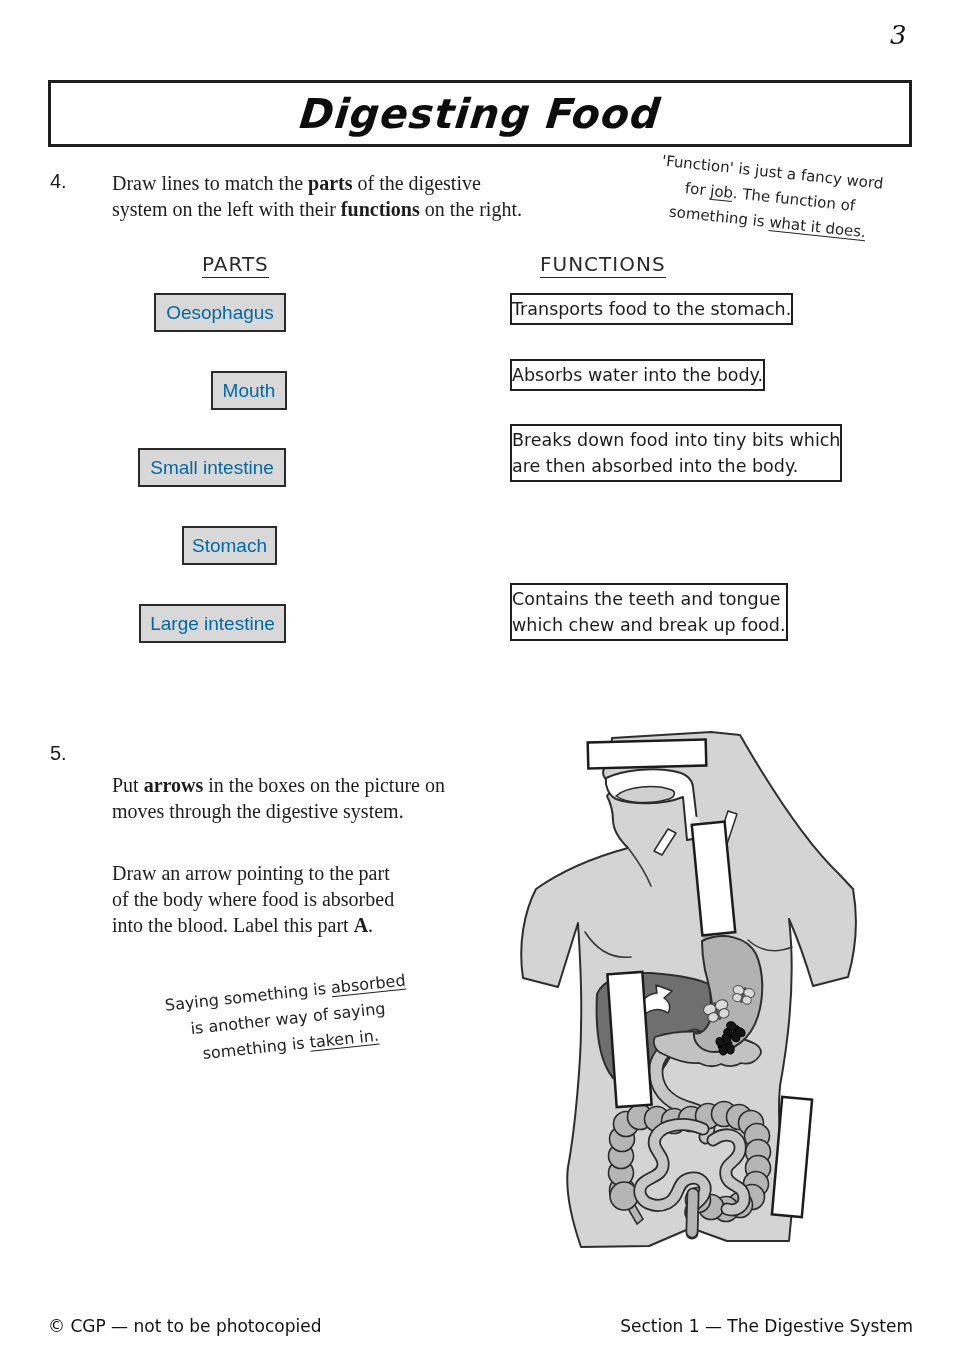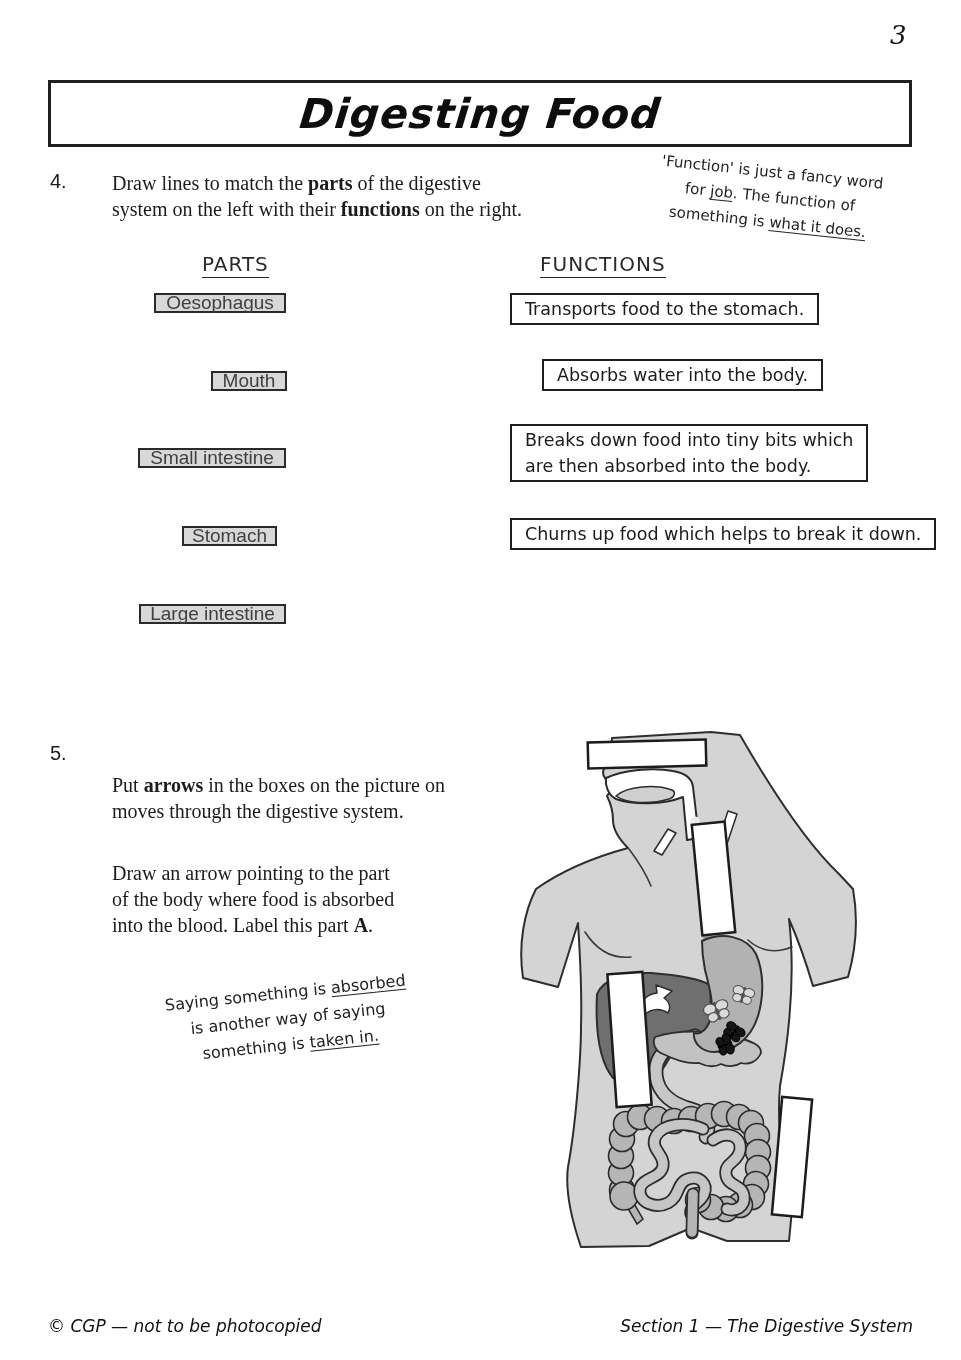--- a/index.html
+++ b/index.html
@@ -28,35 +28,35 @@
     text-align:center;
   }
   .note1 { left:645px; top:160px; width:250px; font-size:15px; line-height:25px; transform:rotate(6deg); }
   .note2 { left:158px; top:980px; width:260px; font-size:16px; line-height:26px; transform:rotate(-6deg); }
   .u { text-decoration:underline; text-underline-offset:3px; }
   .colhdr {
     position:absolute; font-family:"DejaVu Sans", sans-serif; font-size:20px;
     letter-spacing:1px; color:#2a2a2a; border-bottom:1.5px solid #2a2a2a; padding-bottom:1px;
   }
   .pbox {
-    position:absolute; height:20px; background:#d8d8d8; border:2px solid #2a2a2a;
+    position:absolute; height:39px; background:#d8d8d8; border:2px solid #2a2a2a;
     display:flex; align-items:center; justify-content:center;
-    font-size:19px; color:#404040;
+    font-size:19px; color:#0369a1;
   }
   .fbox {
     position:absolute; background:#ffffff; border:2px solid #1f1f1f;
-    padding:1px 13px; font-family:"DejaVu Sans", sans-serif; font-size:17.5px;
+    padding:1px 0; font-family:"DejaVu Sans", sans-serif; font-size:17.5px;
     line-height:26px; color:#1b1b1b; white-space:nowrap;
   }
   .fbox span { display:block; }
   .fbox span:empty { display:none; }
   .figure-wrap { position:absolute; left:505px; top:726px; width:360px; height:545px; }
   .footer {
     position:absolute; top:1316px; font-family:"DejaVu Sans", sans-serif;
-    font-style:italic; font-size:17px; font-weight:500; color:#111;
+    font-size:17px; font-weight:500; color:#111;
   }
   .footer.left { left:48px; }
   .footer.right { right:48px; }
 </style>
 </head>
 <body>
 
 <div class="page">
 
   <div class="pagenum">3</div>
@@ -82,29 +82,30 @@
 
   <div class="pbox" style="left:154px; top:293px; width:132px;">Oesophagus</div>
   <div class="pbox" style="left:211px; top:371px; width:76px;">Mouth</div>
   <div class="pbox" style="left:138px; top:448px; width:148px;">Small intestine</div>
   <div class="pbox" style="left:182px; top:526px; width:95px;">Stomach</div>
   <div class="pbox" style="left:139px; top:604px; width:147px;">Large intestine</div>
 
   <div class="fbox" style="left:510px; top:293px;">
     <span>Transports food to the stomach.</span>
   </div>
-  <div class="fbox" style="left:510px; top:359px;margin-left:32px;">
+  <div class="fbox" style="left:510px; top:359px;">
     <span>Absorbs water into the body.</span>
   </div>
   <div class="fbox" style="left:510px; top:424px;">
     <span>Breaks down food into tiny bits which</span>
       <span>are then absorbed into the body.</span>
   </div>
-  <div class="fbox" style="left:510px; top:518px;">
-    <span>Churns up food which helps to break it down.</span>
+  <div class="fbox" style="left:510px; top:583px;">
+    <span>Contains the teeth and tongue</span>
+      <span>which chew and break up food.</span>
   </div>
 
   <div class="qnum" style="left:50px; top:742px;">5.</div>
   <div class="qtext" style="left:112px; top:772px;">
     <div><span>Put </span><b>arrows</b><span> in the boxes on the picture on</span></div>
     <div><span>moves through the digestive system.</span></div>
   </div>
 
   <div class="qtext" style="left:112px; top:860px;">
     <div><span>Draw an arrow pointing to the part</span></div>

